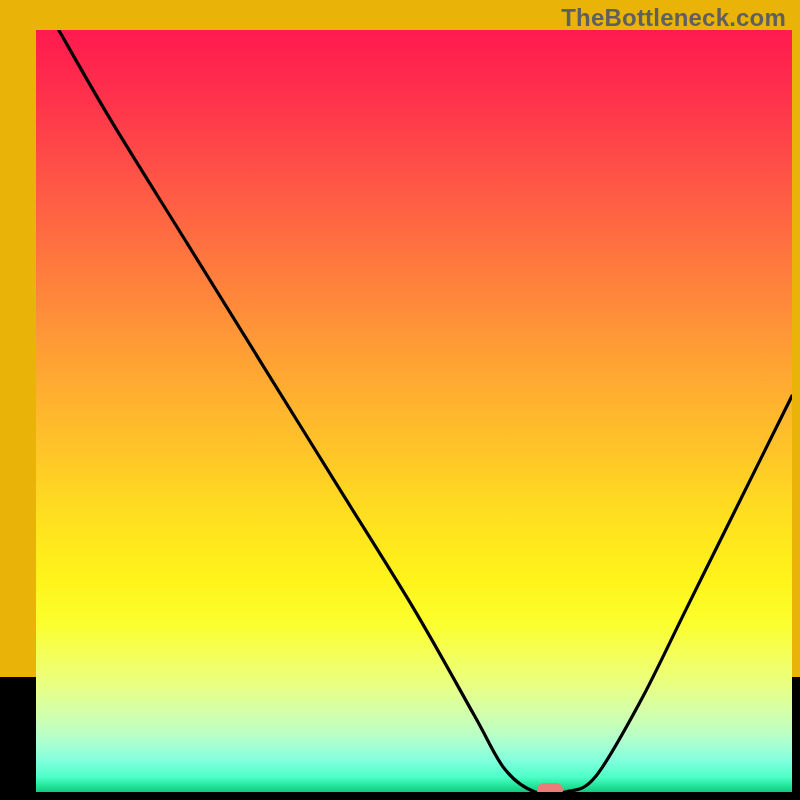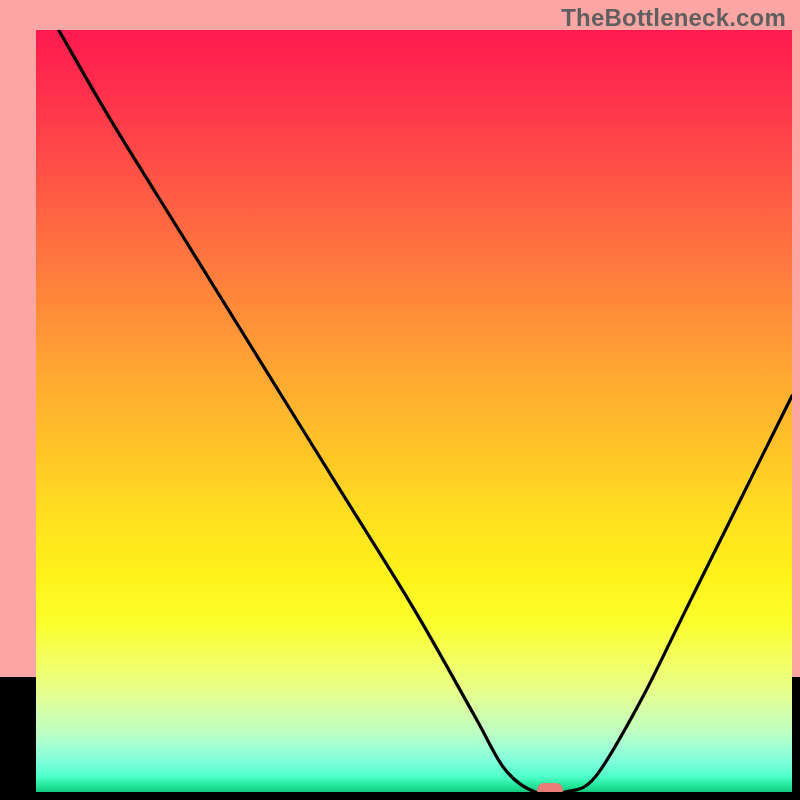--- a/index.html
+++ b/index.html
@@ -8,21 +8,21 @@
     width: 800px;
     height: 800px;
     background: #000;
     font-family: Arial, Helvetica, sans-serif;
     overflow: hidden;
   }
   .frame {
     position: relative;
     width: 800px;
     height: 677px;
-    background: #fca5a5;
+    background: #eab308;
   }
   .watermark {
     position: absolute;
     top: 4px;
     right: 14px;
     color: #5f5f5f;
     font-size: 24px;
     font-weight: 600;
     letter-spacing: 0.2px;
     z-index: 1;

